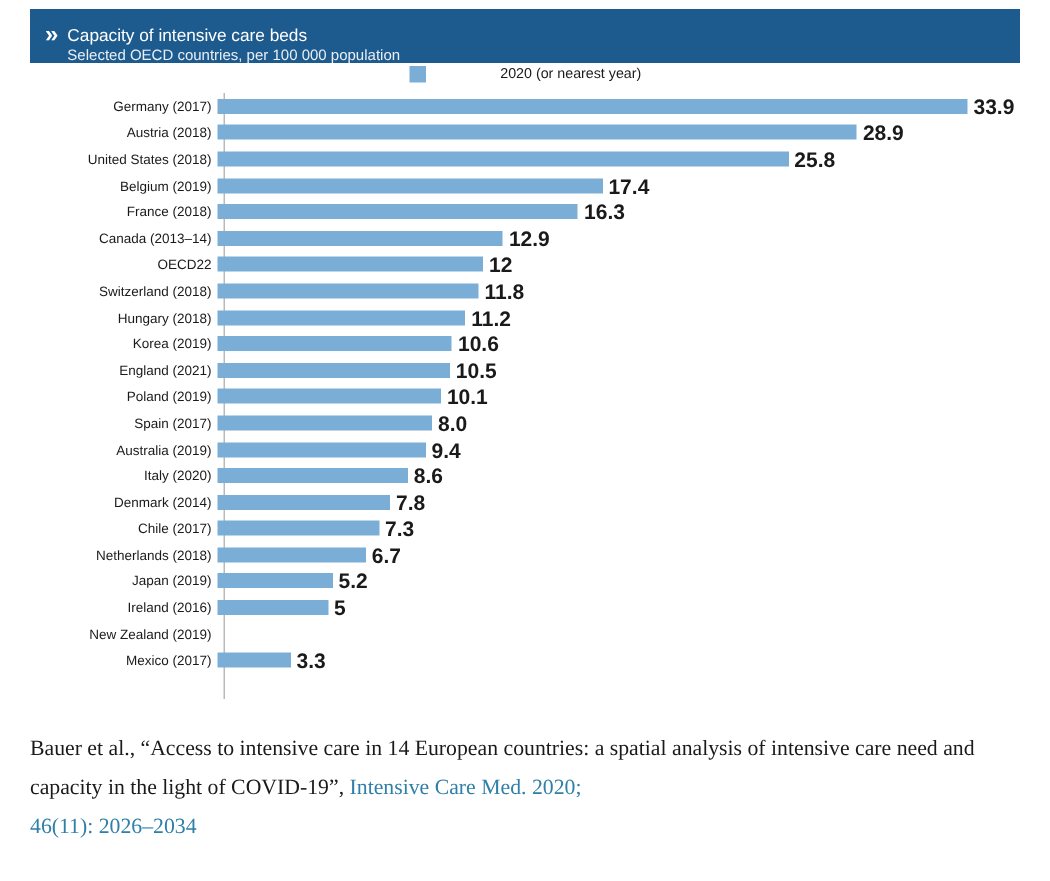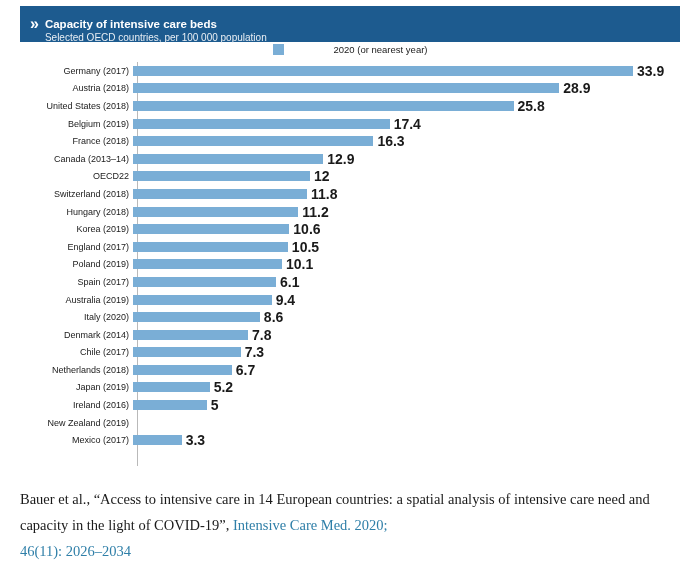--- a/index.html
+++ b/index.html
@@ -44,21 +44,21 @@
     padding-left: 2px;
   }
   .banner-text {
     display: flex;
     flex-direction: column;
     justify-content: center;
   }
   .banner-title {
     color: #ffffff;
     font-size: 11.5px;
-    font-weight: bold;
+    font-weight: normal;
     line-height: 13px;
     margin-top: 12px;
   }
   .banner-sub {
     color: #e8eef4;
     font-size: 10px;
     line-height: 11px;
     margin-top: 1px;
   }
 
@@ -80,21 +80,21 @@
     margin-right: 6px;
   }
   .legend-label {
     font-size: 9.5px;
     color: #1a1a1a;
   }
 
   
   .chart {
     position: absolute;
-    left: 20px;
+    left: 32px;
     top: 62px;
     width: 660px;
     height: 410px;
   }
   .plot {
     position: absolute;
     left: 0;
     top: 0;
     width: 660px;
     height: 410px;
@@ -243,38 +243,38 @@
             </div>
           </div>
           <div class="row">
             <div class="row-label">Korea (2019)</div>
             <div class="bar-wrap">
               <div class="bar" style="background: rgb(122, 174, 214); width: 156.342px;"></div>
               <div class="bar-value">10.6</div>
             </div>
           </div>
           <div class="row">
-            <div class="row-label">England (2017)</div>
+            <div class="row-label">England (2021)</div>
             <div class="bar-wrap">
               <div class="bar" style="background: rgb(122, 174, 214); width: 154.867px;"></div>
               <div class="bar-value">10.5</div>
             </div>
           </div>
           <div class="row">
             <div class="row-label">Poland (2019)</div>
             <div class="bar-wrap">
               <div class="bar" style="background: rgb(122, 174, 214); width: 148.968px;"></div>
               <div class="bar-value">10.1</div>
             </div>
           </div>
           <div class="row">
             <div class="row-label">Spain (2017)</div>
             <div class="bar-wrap">
               <div class="bar" style="background: rgb(122, 174, 214); width: 143.068px;"></div>
-              <div class="bar-value">6.1</div>
+              <div class="bar-value">8.0</div>
             </div>
           </div>
           <div class="row">
             <div class="row-label">Australia (2019)</div>
             <div class="bar-wrap">
               <div class="bar" style="background: rgb(122, 174, 214); width: 138.643px;"></div>
               <div class="bar-value">9.4</div>
             </div>
           </div>
           <div class="row">

